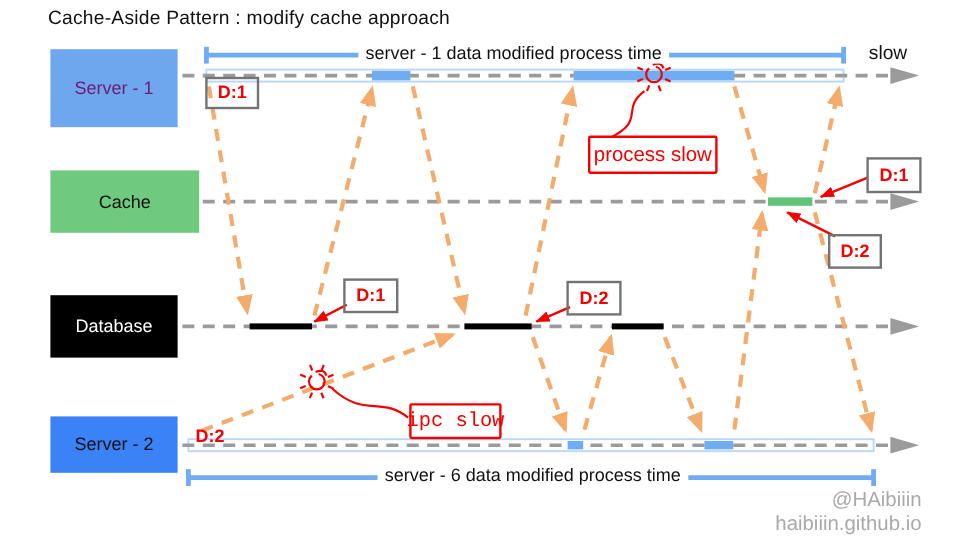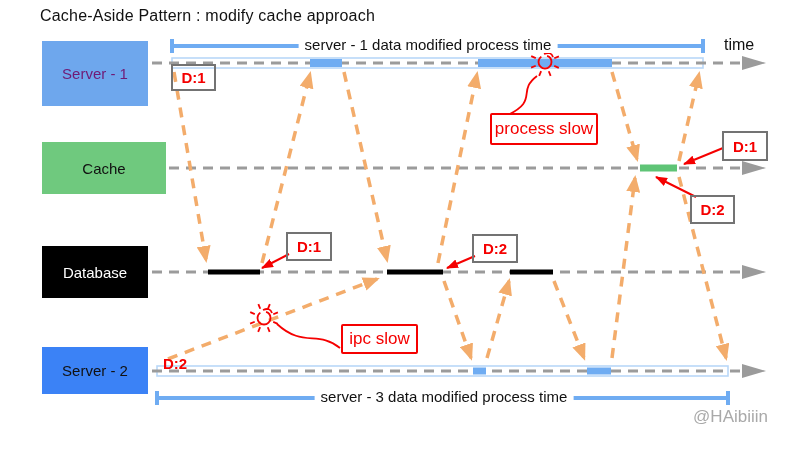--- a/index.html
+++ b/index.html
@@ -104,35 +104,36 @@
         <path d="M277,324 C303,348 318,330 340,348" fill="none" stroke="#f50000" stroke-width="1.8"></path>
         <line x1="289" y1="254" x2="262" y2="268" stroke="#f50000" stroke-width="2" marker-end="url(#mRed)"></line>
         <line x1="475" y1="256" x2="447" y2="268" stroke="#f50000" stroke-width="2" marker-end="url(#mRed)"></line>
         <line x1="723" y1="148" x2="684" y2="164" stroke="#f50000" stroke-width="2" marker-end="url(#mRed)"></line>
         <line x1="696" y1="197" x2="656" y2="177" stroke="#f50000" stroke-width="2" marker-end="url(#mRed)"></line>
       </g>
   </svg>
 
   <div id="title" class="abs" style="left:40px;top:7px;">Cache-Aside Pattern : modify cache approach</div>
 
-  <div id="time-label" class="abs" style="left:724px;top:36px;">time</div>
+  <div id="time-label" class="abs" style="left:724px;top:36px;">slow</div>
 
   <div id="overlay" class="abs" style="left:0;top:0;width:800px;height:460px;pointer-events:none;">
       <div class="lane-box abs" style="left:42px;top:41px;width:106px;height:65px;background:#6ea7ed;color:#701a75;">Server - 1</div>
       <div class="lane-box abs" style="left:42px;top:142px;width:124px;height:52px;background:#6fc97e;color:#111111;">Cache</div>
       <div class="lane-box abs" style="left:42px;top:246px;width:106px;height:52px;background:#000000;color:#ffffff;">Database</div>
       <div class="lane-box abs" style="left:42px;top:347px;width:106px;height:47px;background:#3b82f6;color:#111111;">Server - 2</div>
       <div class="bracket-label abs" style="left:428px;top:36px;">server - 1 data modified process time</div>
-      <div class="bracket-label abs" style="left:444px;top:388px;">server - 3 data modified process time</div>
+      <div class="bracket-label abs" style="left:444px;top:388px;">server - 6 data modified process time</div>
       <div class="slow-box abs" style="left:490px;top:113px;width:104px;height:28px;">process slow</div>
-      <div class="slow-box abs" style="left:341px;top:324px;width:73px;height:26px;">ipc slow</div>
+      <div class="slow-box abs" style="left:341px;top:336px;width:73px;height:26px;font-family:Liberation Mono, monospace;">ipc slow</div>
       <div class="dlabel boxed abs" style="left:171px;top:64px;width:41px;height:23px;">D:1</div>
       <div class="dlabel abs" style="left:159px;top:355px;width:32px;height:16px;">D:2</div>
       <div class="dlabel boxed abs" style="left:286px;top:232px;width:42px;height:25px;">D:1</div>
       <div class="dlabel boxed abs" style="left:472px;top:234px;width:42px;height:25px;">D:2</div>
       <div class="dlabel boxed abs" style="left:722px;top:131px;width:42px;height:26px;">D:1</div>
       <div class="dlabel boxed abs" style="left:690px;top:195px;width:41px;height:25px;">D:2</div>
     </div>
 
   <div class="wm abs" style="right:32px;top:407px;">
     <div>@HAibiiin</div>
+    <div>haibiiin.github.io</div>
   </div>
 </div>
 
 </body></html>

